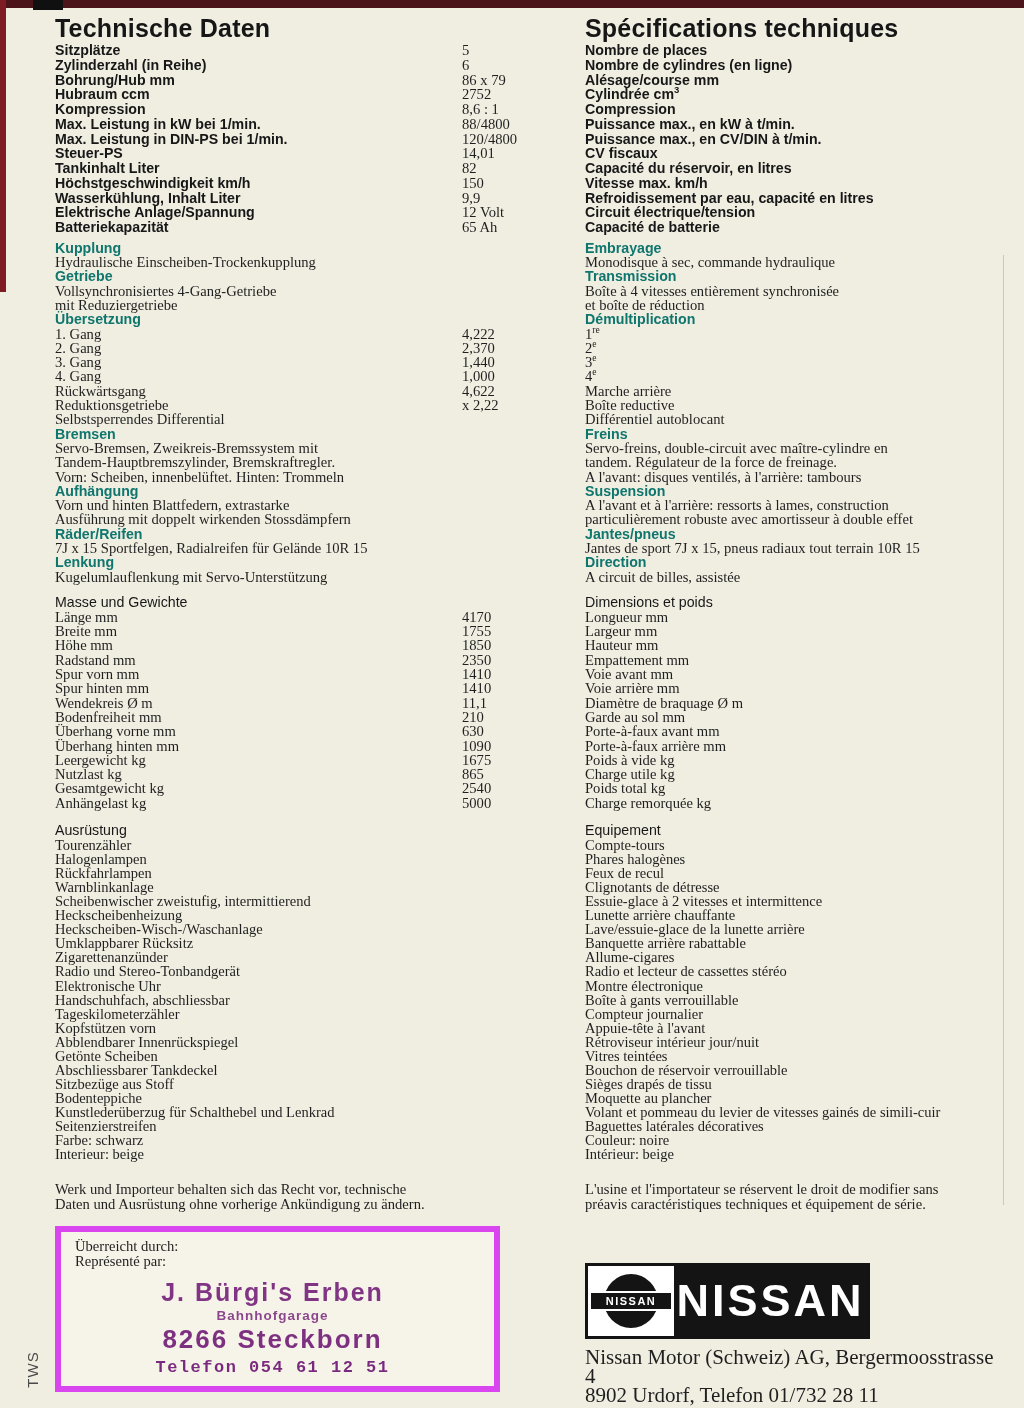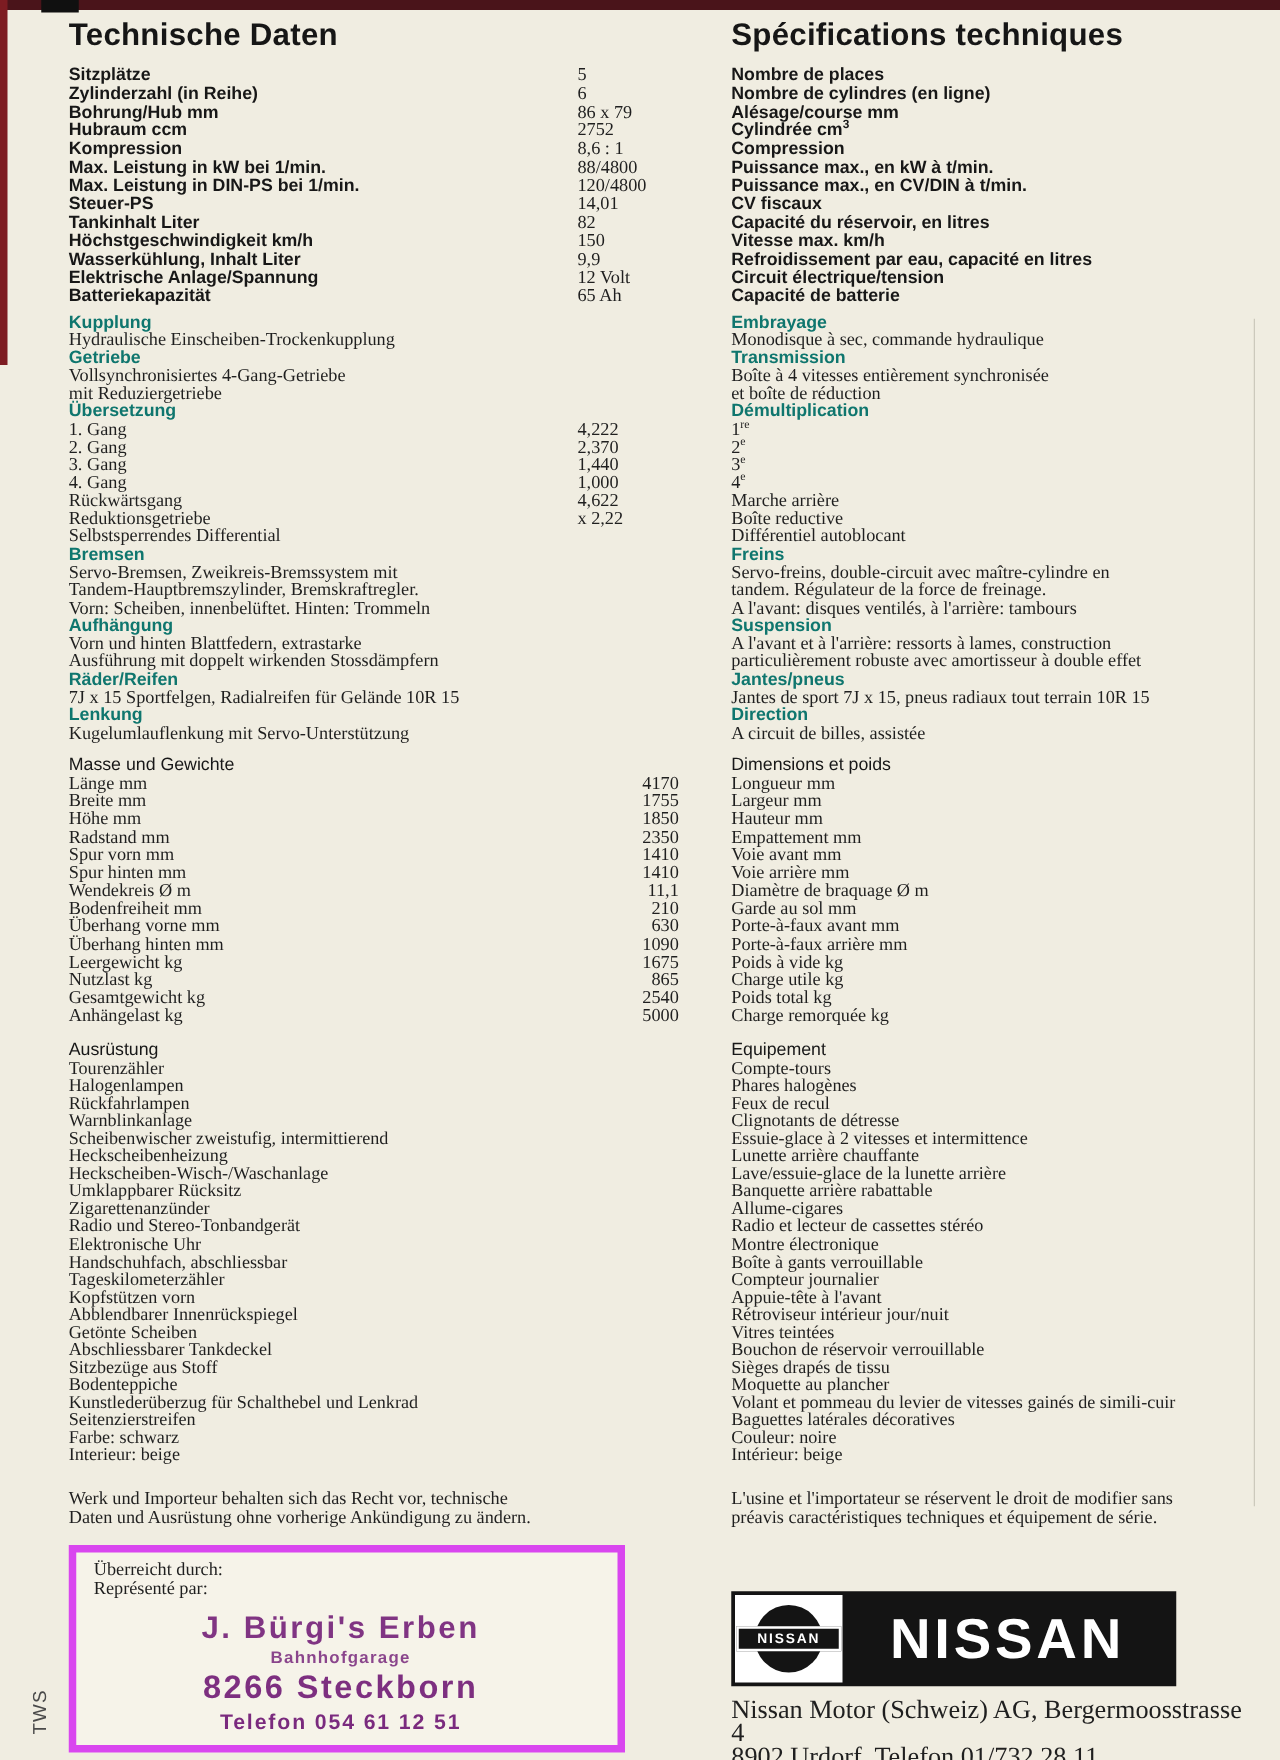--- a/index.html
+++ b/index.html
@@ -21,34 +21,34 @@
   .content { position:absolute; top:14px; left:0; width:1024px; }
 
   .pad { padding-left:55px; padding-right:22px; }
 
   .titles { display:grid; grid-template-columns:530px 1fr; }
   .title { font-family:"Liberation Sans",sans-serif; font-weight:bold; font-size:25px; letter-spacing:0.2px; color:#161616; }
 
   .grid-sec { display:block; }
   .row { display:grid; grid-template-columns:407px 123px 1fr; }
 
-  .topspecs { margin-top:10px; }
+  .topspecs { }
   .topspecs .row { line-height:14.75px; }
   .topspecs .lab { font-family:"Liberation Sans",sans-serif; font-weight:bold; font-size:14.2px; color:#171717; }
   .topspecs .val { font-size:14.6px; }
 
   .drivetrain { margin-top:6px; }
   .drivetrain .row { line-height:14.3px; }
   .drivetrain .cell { font-size:14.6px; }
   .drivetrain .cell.h { font-family:"Liberation Sans",sans-serif; font-weight:bold; font-size:14.2px; color:#0f766e; }
 
   .dims { margin-top:11px; }
   .dims .row { line-height:14.3px; }
   .dims .cell { font-size:14.6px; }
-  .dims .val { text-align:right; padding-right:42px; white-space:nowrap; }
+  .dims .val { text-align:left; padding-right:42px; white-space:nowrap; }
   .sec-head { font-family:"Liberation Sans",sans-serif; font-weight:normal; font-size:14.2px; color:#171717; line-height:15px; }
 
   .equip { margin-top:13px; }
   .equip .row { line-height:14.05px; }
   .equip .cell { font-size:14.5px; }
 
   sup { font-size:9.5px; line-height:0; }
 
   .footer { display:grid; grid-template-columns:485px 1fr; margin-top:21px; }
   .disclaimer { font-size:14.6px; line-height:15.2px; }
@@ -60,25 +60,25 @@
     border:6px solid #d946ef;
     background:#f6f3e9;
     box-sizing:border-box;
     padding:7px 0 0 14px;
   }
   .dealer-box .intro { font-size:14.6px; line-height:15.5px; }
   .stamp { text-align:center; padding-right:24px; color:#701a75; }
   .stamp .s1 { font-family:"Liberation Sans",sans-serif; font-weight:bold; font-size:25px; letter-spacing:2px; margin-top:8px; opacity:0.88; }
   .stamp .s2 { font-family:"Liberation Sans",sans-serif; font-weight:bold; font-size:13.5px; letter-spacing:1px; margin-top:1px; opacity:0.8; }
   .stamp .s3 { font-family:"Liberation Sans",sans-serif; font-weight:bold; font-size:26px; letter-spacing:2px; margin-top:1px; opacity:0.9; }
-  .stamp .s4 { font-family:Liberation Sans, sans-serif; font-weight:bold; font-size:17px; letter-spacing:1.5px; margin-top:3px; opacity:0.92;text-align:center; }
+  .stamp .s4 { font-family:Liberation Mono, monospace; font-weight:bold; font-size:17px; letter-spacing:1.5px; margin-top:3px; opacity:0.92;text-align:center; }
 
   .logo {
     margin-top:50px;
-    width:356px; height:76px;
+    width:285px; height:76px;
     background:#141414;
     display:flex;
     box-sizing:border-box;
     padding:3px;
   }
   .emblem-panel {
     width:86px; height:70px; background:#ffffff; position:relative; flex:none;
   }
   .emblem-circle {
     position:absolute; left:16px; top:8px; width:54px; height:54px; border-radius:50%; background:#141414;

